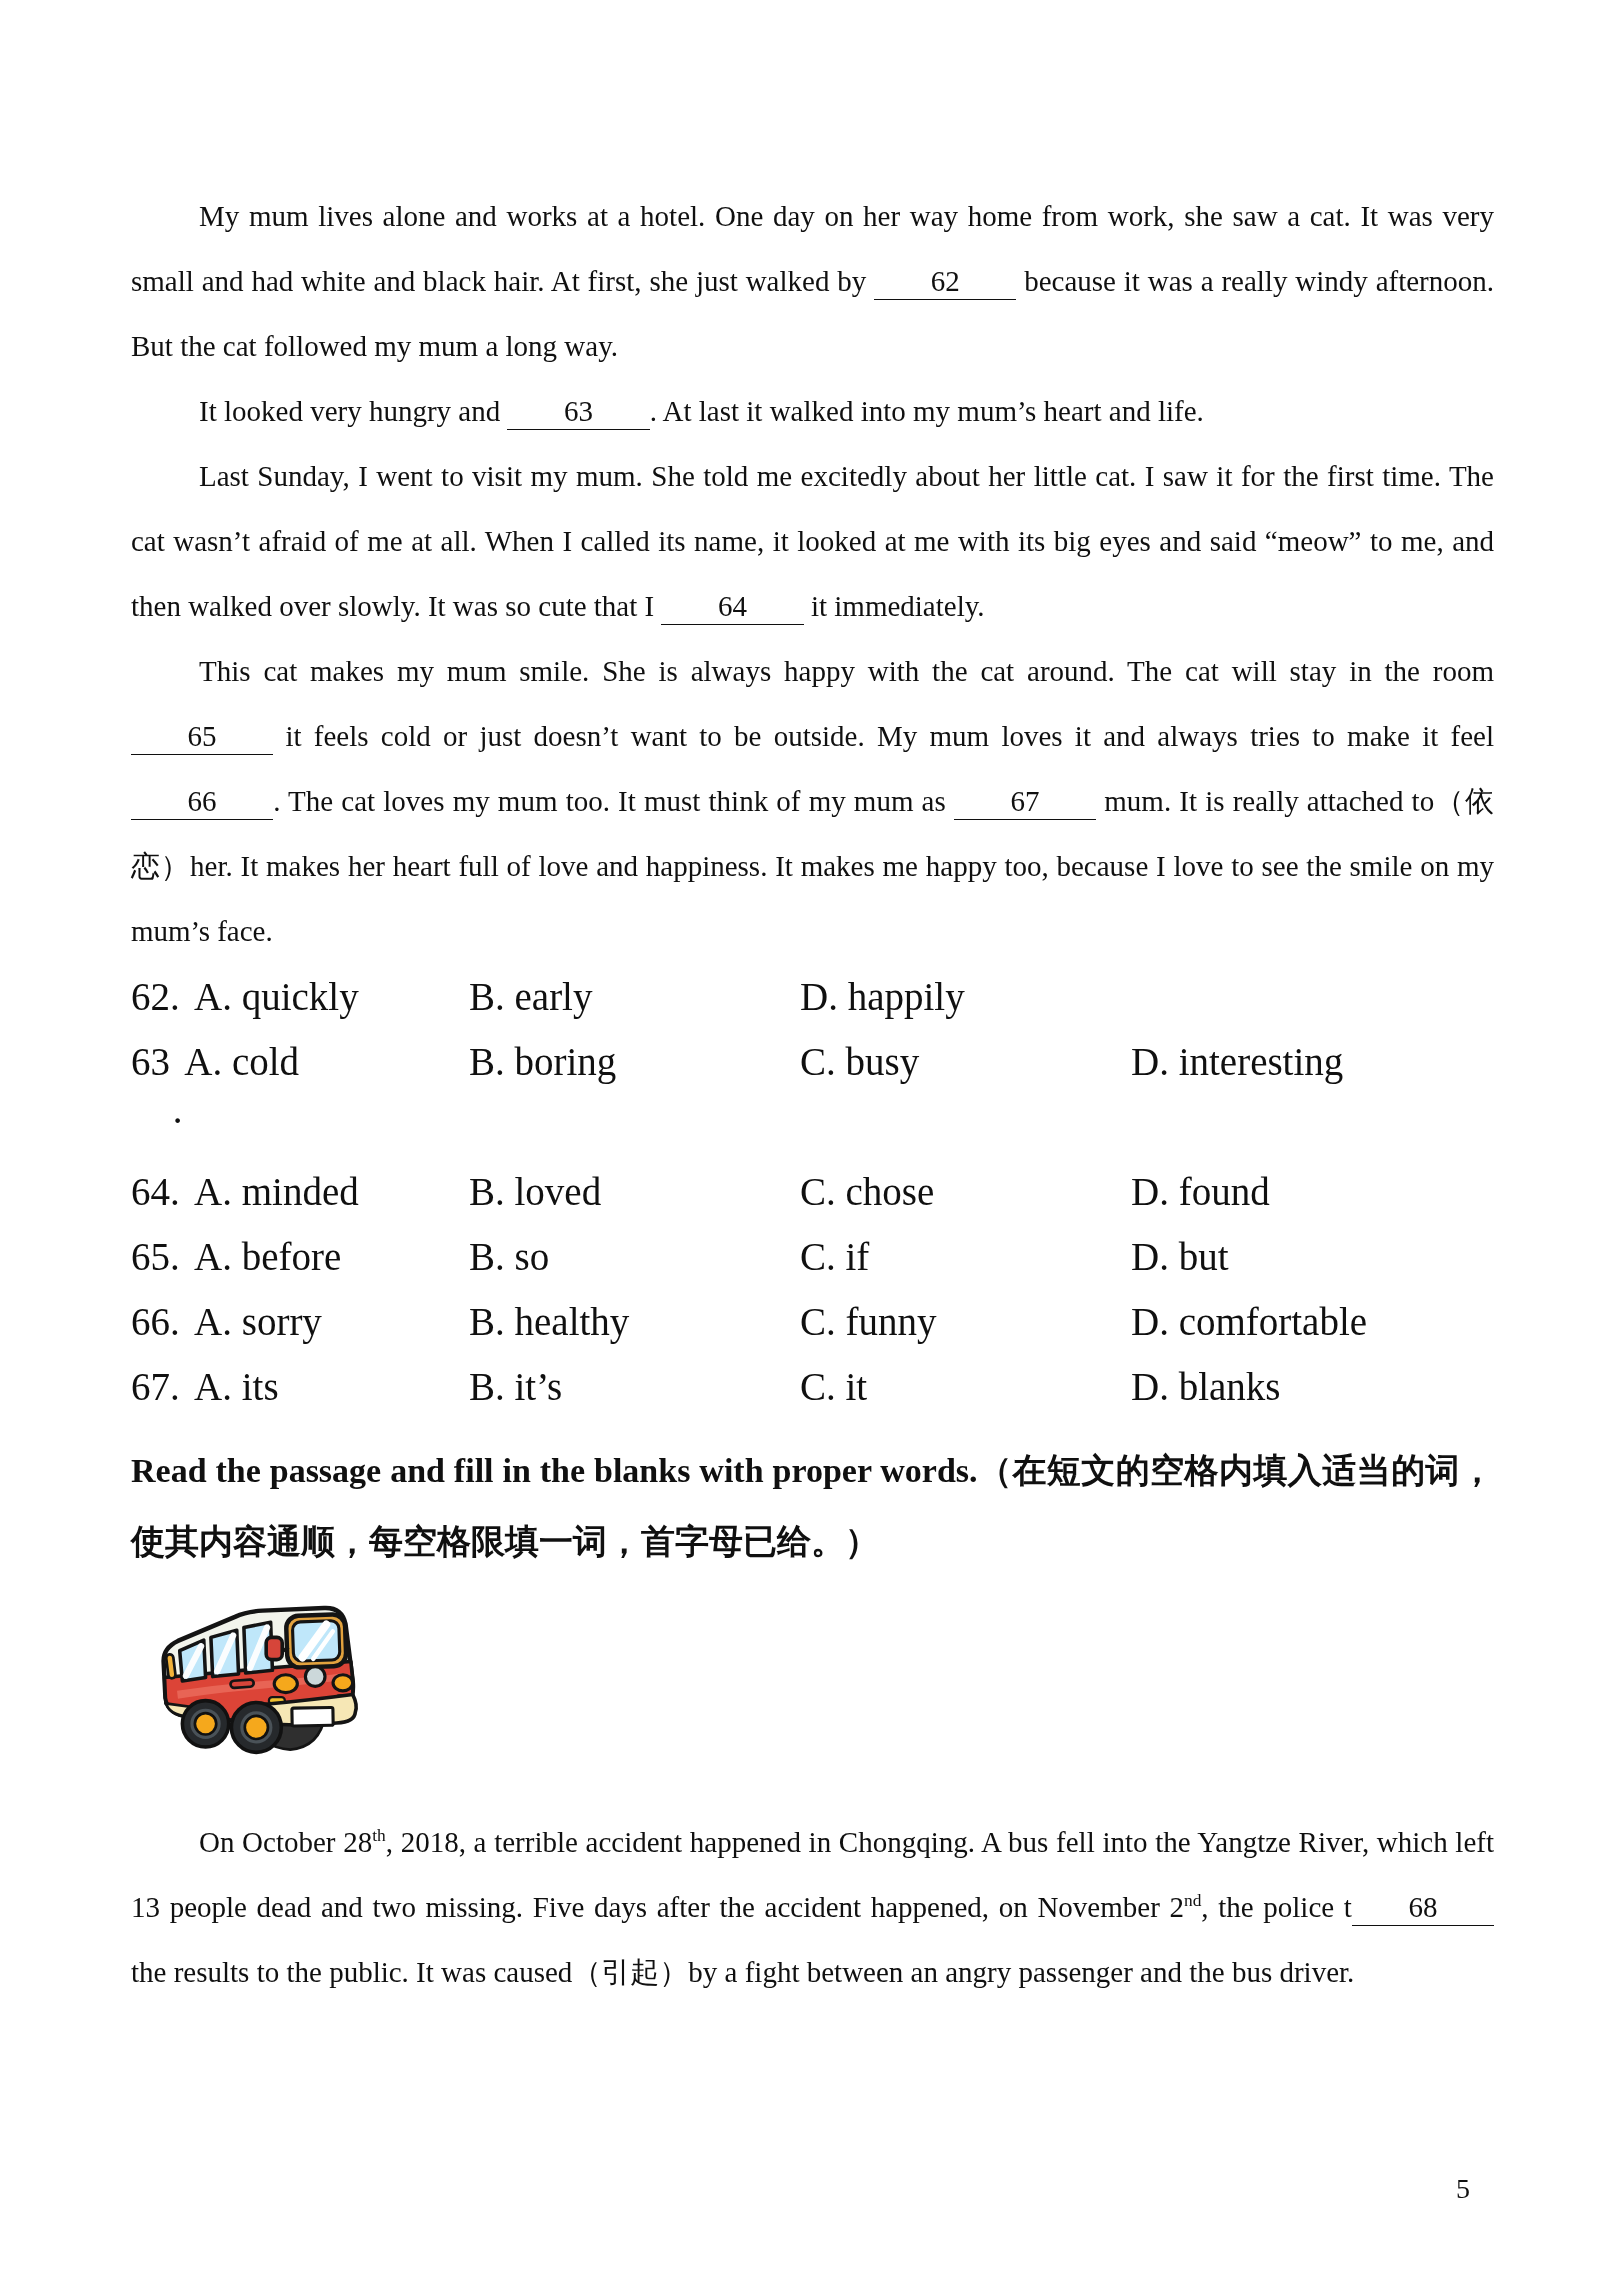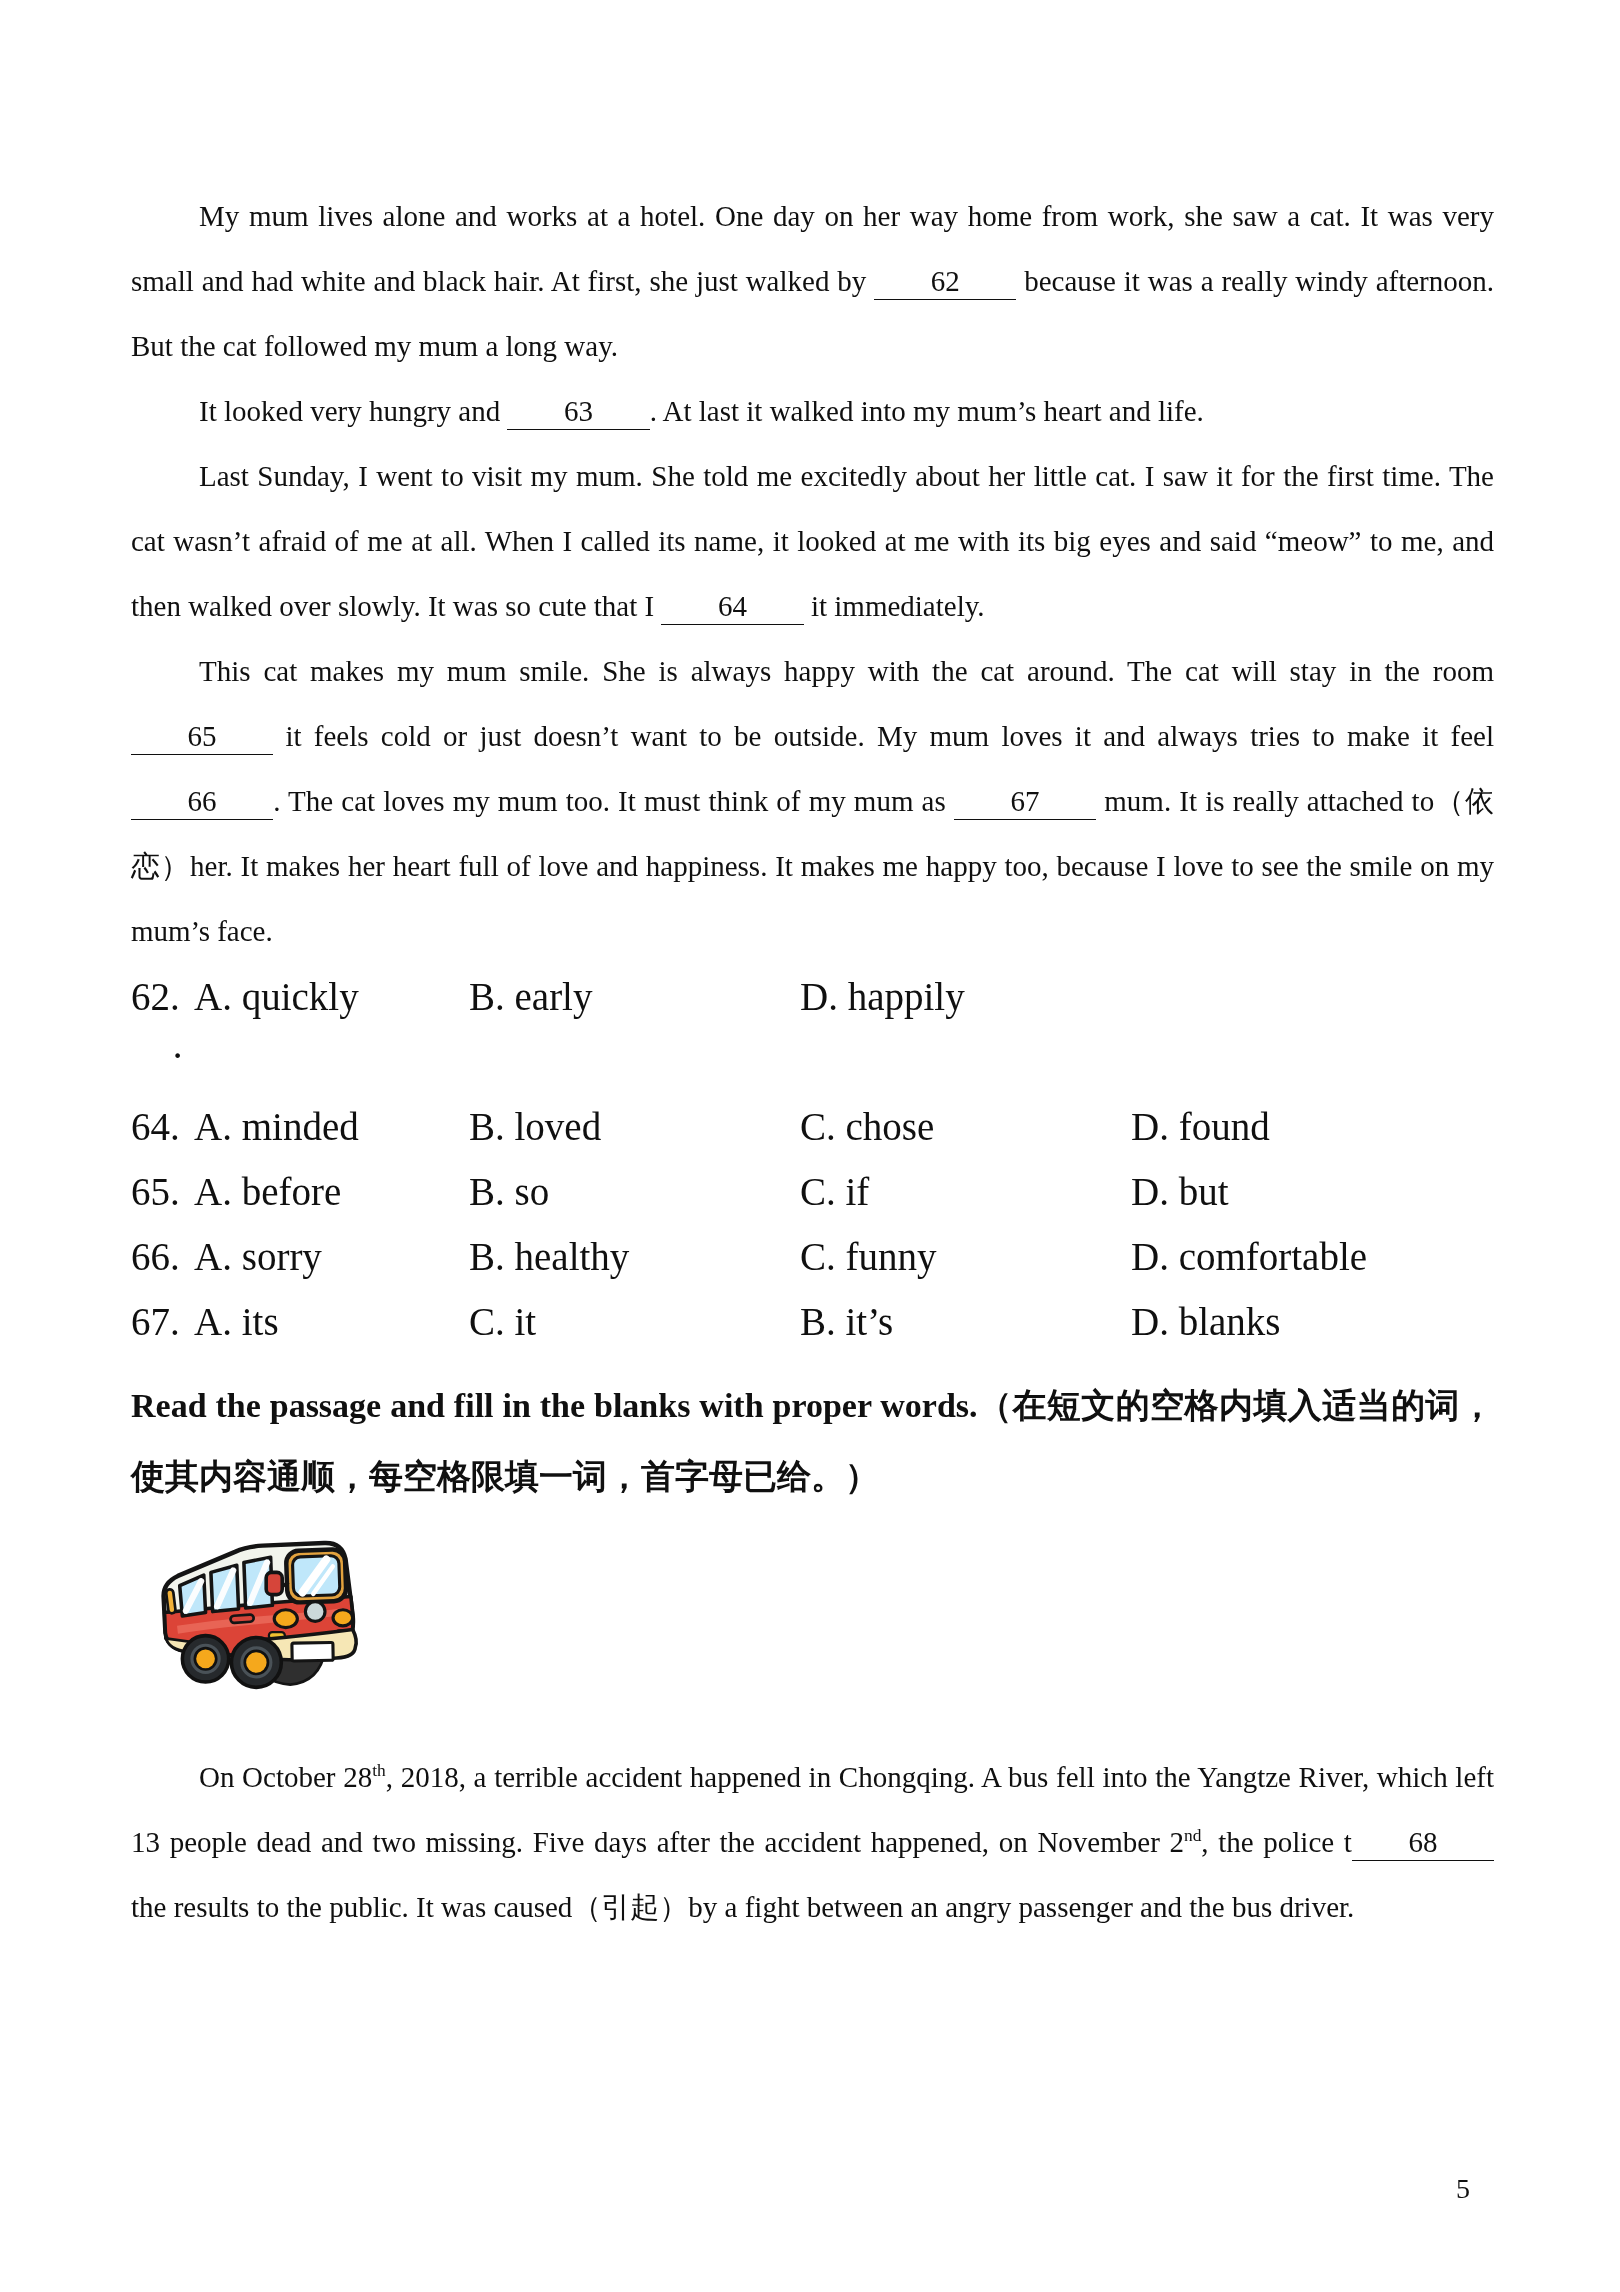--- a/index.html
+++ b/index.html
@@ -77,20 +77,26 @@
     <p class="par">My mum lives alone and works at a hotel. One day on her way home from work, she saw a cat. It was very small and had white and black hair. At first, she just walked by <span class="blank"><span class="blank-num">62</span></span> because it was a really windy afternoon. But the cat followed my mum a long way.</p>
     <p class="par">It looked very hungry and <span class="blank"><span class="blank-num">63</span></span>. At last it walked into my mum’s heart and life.</p>
     <p class="par">Last Sunday, I went to visit my mum. She told me excitedly about her little cat. I saw it for the first time. The cat wasn’t afraid of me at all. When I called its name, it looked at me with its big eyes and said “meow” to me, and then walked over slowly. It was so cute that I <span class="blank"><span class="blank-num">64</span></span> it immediately.</p>
     <p class="par">This cat makes my mum smile. She is always happy with the cat around. The cat will stay in the room <span class="blank"><span class="blank-num">65</span></span> it feels cold or just doesn’t want to be outside. My mum loves it and always tries to make it feel <span class="blank"><span class="blank-num">66</span></span>. The cat loves my mum too. It must think of my mum as <span class="blank"><span class="blank-num">67</span></span> mum. It is really attached to（依恋）her. It makes her heart full of love and happiness. It makes me happy too, because I love to see the smile on my mum’s face.</p>
     <div class="options">
         <div class="opt-row">
           <div class="opt-cell"><span class="opt-label">62.</span><span>A. quickly</span></div>
           <div class="opt-cell"><span>B. early</span></div>
           <div class="opt-cell"><span>D. happily</span></div>
         </div>
+        <div class="opt-row">
+          <div class="opt-cell"><span class="opt-label">63</span><span>A. cold</span></div>
+          <div class="opt-cell"><span>B. boring</span></div>
+          <div class="opt-cell"><span>C. busy</span></div>
+          <div class="opt-cell"><span>D. interesting</span></div>
+        </div>
         <div class="opt-below">.</div>
         <div class="opt-row">
           <div class="opt-cell"><span class="opt-label">64.</span><span>A. minded</span></div>
           <div class="opt-cell"><span>B. loved</span></div>
           <div class="opt-cell"><span>C. chose</span></div>
           <div class="opt-cell"><span>D. found</span></div>
         </div>
         <div class="opt-row">
           <div class="opt-cell"><span class="opt-label">65.</span><span>A. before</span></div>
           <div class="opt-cell"><span>B. so</span></div>
@@ -98,22 +104,22 @@
           <div class="opt-cell"><span>D. but</span></div>
         </div>
         <div class="opt-row">
           <div class="opt-cell"><span class="opt-label">66.</span><span>A. sorry</span></div>
           <div class="opt-cell"><span>B. healthy</span></div>
           <div class="opt-cell"><span>C. funny</span></div>
           <div class="opt-cell"><span>D. comfortable</span></div>
         </div>
         <div class="opt-row">
           <div class="opt-cell"><span class="opt-label">67.</span><span>A. its</span></div>
+          <div class="opt-cell"><span>B. it’s</span></div>
           <div class="opt-cell"><span>C. it</span></div>
-          <div class="opt-cell"><span>B. it’s</span></div>
           <div class="opt-cell"><span>D. blanks</span></div>
         </div>
       </div>
   </section>
 
   <h2 class="heading">Read the passage and fill in the blanks with proper words.（在短文的空格内填入适当的词，使其内容通顺，每空格限填一词，首字母已给。）</h2>
 
   <div class="bus-wrap">
     <svg width="223" height="189" viewBox="0 0 250 212">
 

